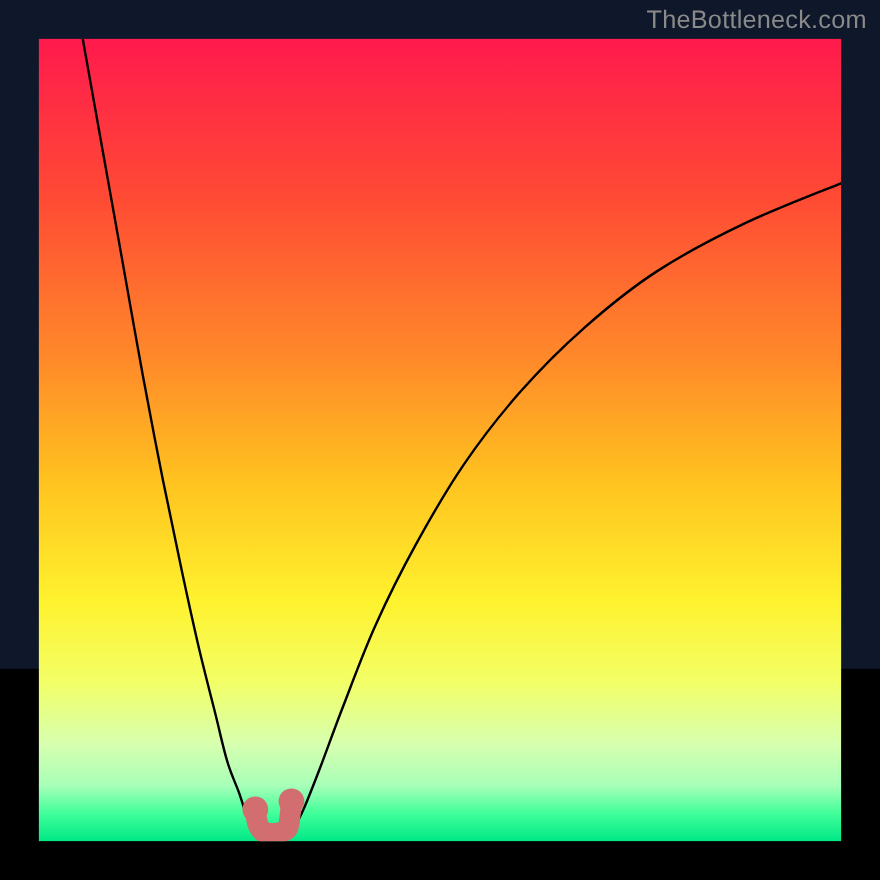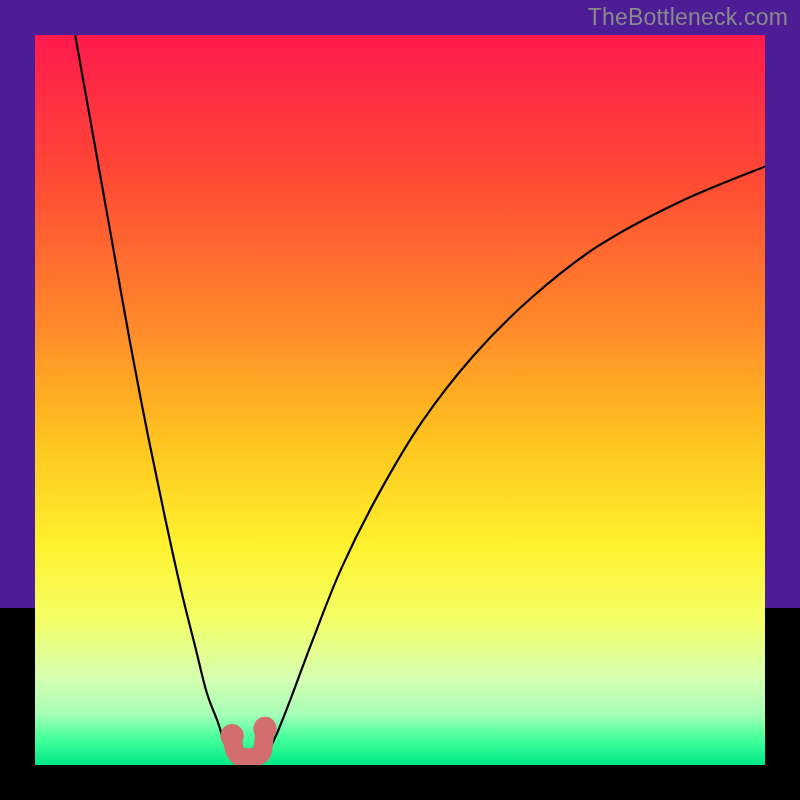--- a/index.html
+++ b/index.html
@@ -9,21 +9,21 @@
     height: 800px;
     background: #000;
     overflow: hidden;
   }
   .frame {
     position: absolute;
     left: 0;
     top: 0;
     width: 800px;
     height: 608px;
-    background: #4c1d95;
+    background: #0f172a;
   }
   .plot {
     position: absolute;
     left: 35px;
     top: 35px;
     width: 730px;
     height: 730px;
     overflow: hidden;
   }
   .gradient {

